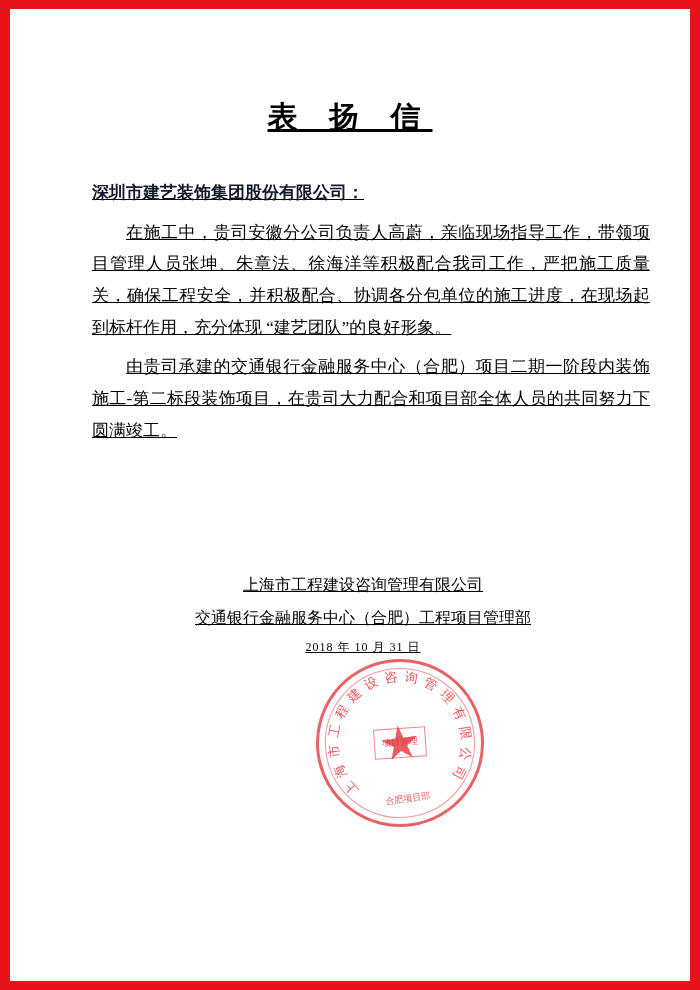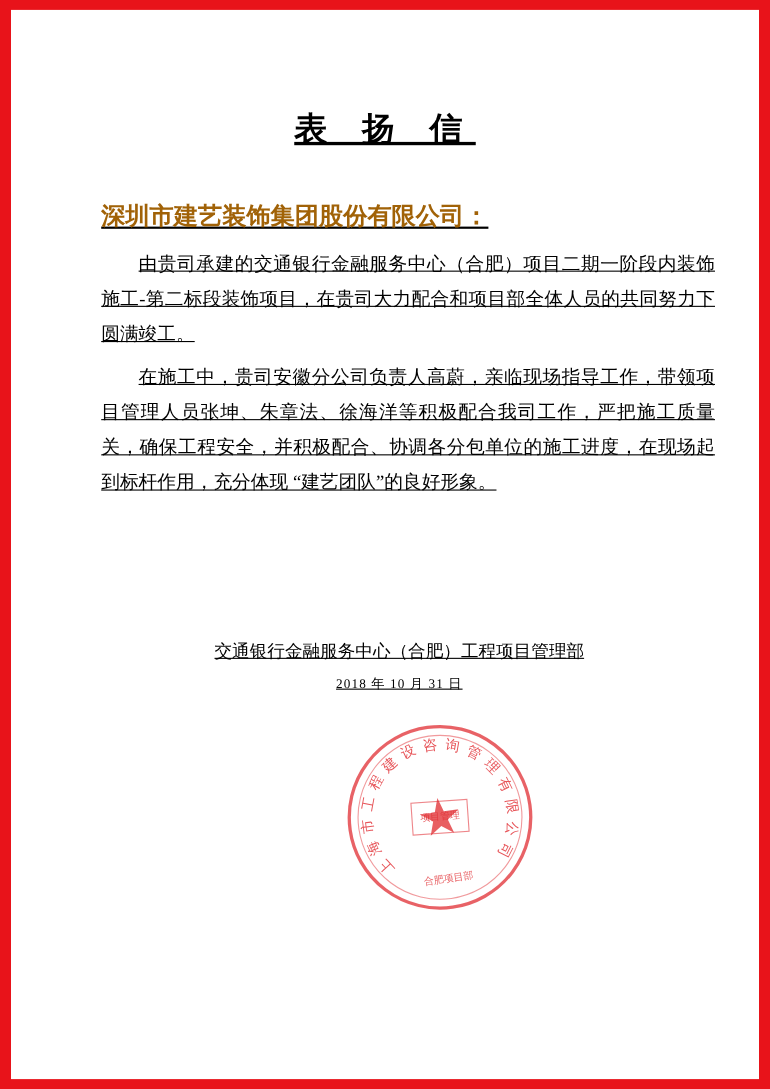--- a/index.html
+++ b/index.html
@@ -43,23 +43,23 @@
     font-family: "Liberation Serif", "DejaVu Serif", serif;
   }
 
   .body-area {
     padding: 0 40px 0 82px;
     box-sizing: border-box;
     margin-top: 42px;
   }
 
   .salutation {
-    font-size: 22px;
+    font-size: 17px;
     font-weight: bold;
-    color: #a16207;
+    color: #0f172a;
     line-height: 1.5;
     margin-bottom: 11px;
   }
 
   .para {
     font-size: 17px;
     color: #000000;
     line-height: 1.88;
     text-align: justify;
     text-justify: inter-ideograph;
@@ -165,24 +165,25 @@
 <body>
 
 <div class="page">
   <div class="paper">
 
     <div class="doc-title">表 扬 信</div>
 
     <div class="body-area">
       <div class="salutation">深圳市建艺装饰集团股份有限公司：</div>
 
+      <p class="para">在施工中，贵司安徽分公司负责人高蔚，亲临现场指导工作，带领项目管理人员张坤、朱章法、徐海洋等积极配合我司工作，严把施工质量关，确保工程安全，并积极配合、协调各分包单位的施工进度，在现场起到标杆作用，充分体现 “建艺团队”的良好形象。</p>
       <p class="para">由贵司承建的交通银行金融服务中心（合肥）项目二期一阶段内装饰施工-第二标段装饰项目，在贵司大力配合和项目部全体人员的共同努力下圆满竣工。</p>
-      <p class="para">在施工中，贵司安徽分公司负责人高蔚，亲临现场指导工作，带领项目管理人员张坤、朱章法、徐海洋等积极配合我司工作，严把施工质量关，确保工程安全，并积极配合、协调各分包单位的施工进度，在现场起到标杆作用，充分体现 “建艺团队”的良好形象。</p>
 
       <div class="signature-block">
+        <div class="sig-line">上海市工程建设咨询管理有限公司</div>
         <div class="sig-line">交通银行金融服务中心（合肥）工程项目管理部</div>
         <div class="sig-date">2018 年 10 月 31 日</div>
       </div>
     </div>
 
     <div class="stamp">
       <div class="inner-ring"></div>
       <div class="arc-text" id="seal-arc">
           <span style="transform: rotate(-125deg) translate(0px, -66px) rotate(0deg) translate(-50%, -50%);">上</span>
           <span style="transform: rotate(-107.143deg) translate(0px, -66px) rotate(0deg) translate(-50%, -50%);">海</span>

